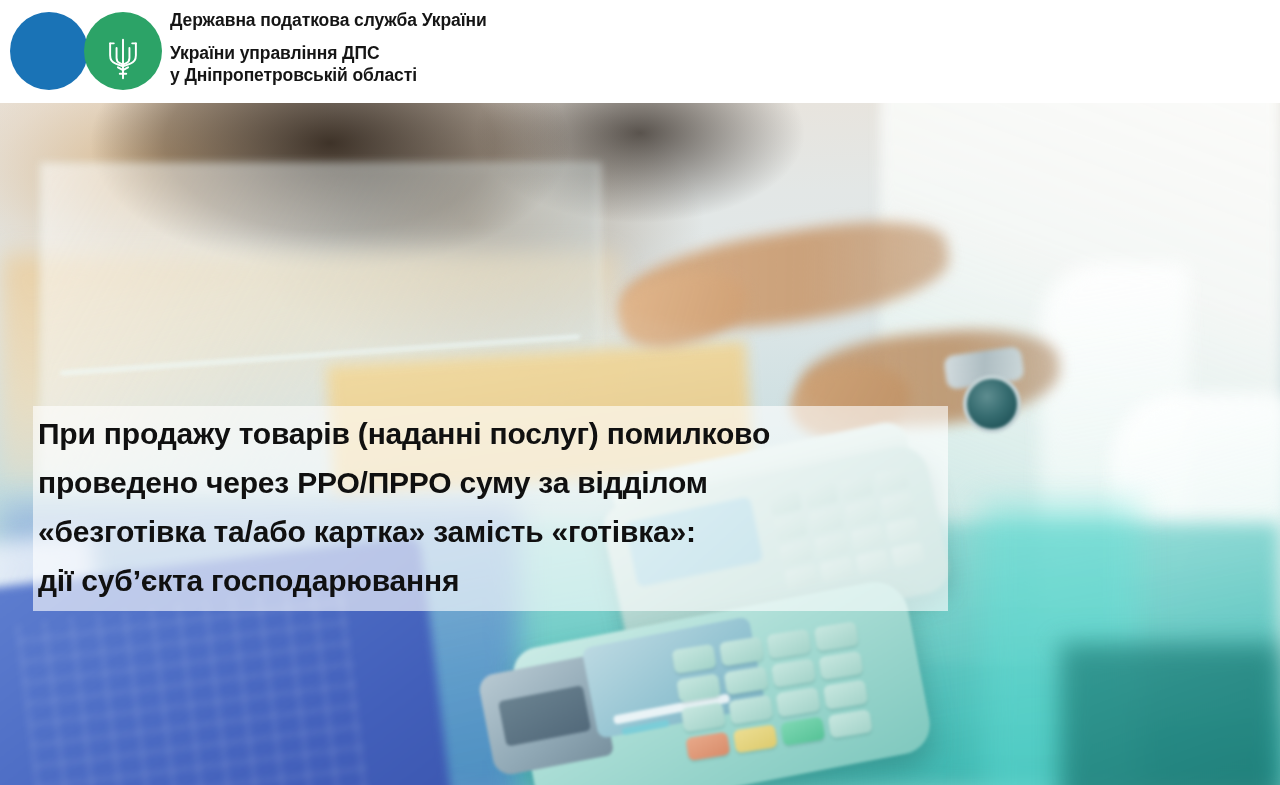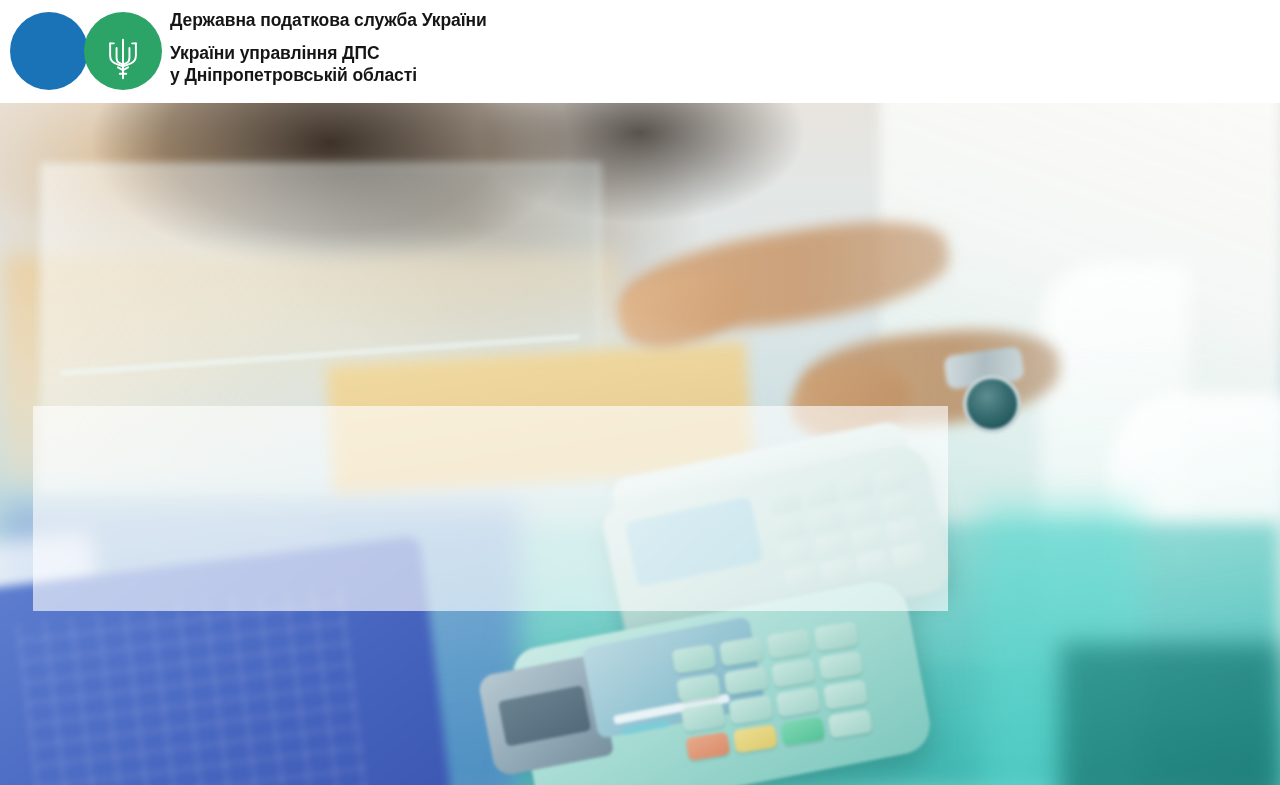--- a/index.html
+++ b/index.html
@@ -468,15 +468,19 @@
           <i></i>
           <i></i>
         <i class="k-red"></i>
           <i class="k-yellow"></i>
           <i class="k-green"></i>
           <i></i>
       </div>
     </div>
 
     <div id="overlay-panel"></div>
+    <div id="headline">При продажу товарів (наданні послуг) помилково
+проведено через РРО/ПРРО суму за відділом
+«безготівка та/або картка» замість «готівка»:
+дії суб’єкта господарювання</div>
 
   </div>
 </div>
 
 </body></html>

